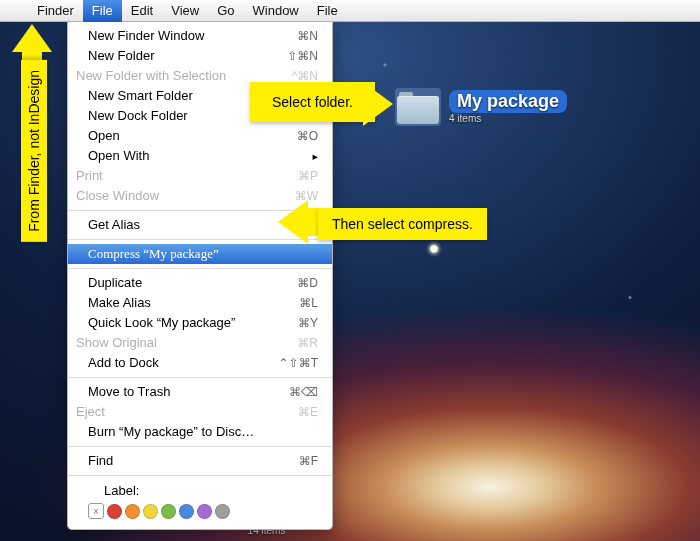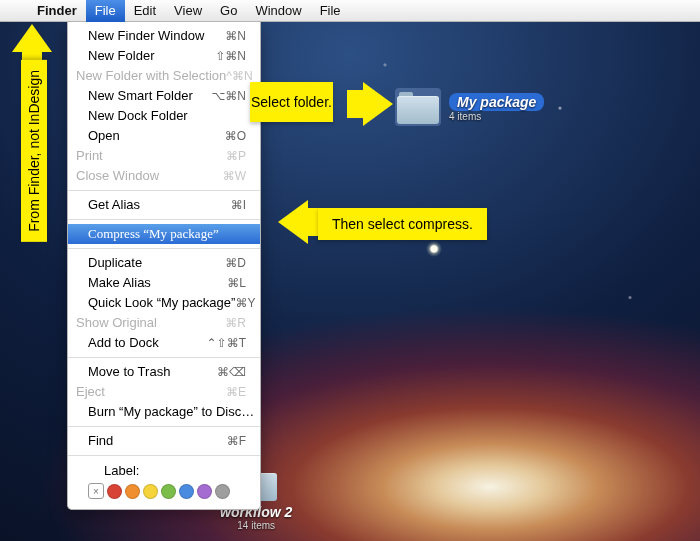--- a/index.html
+++ b/index.html
@@ -26,26 +26,26 @@
   .menubar {
     position: absolute; top: 0; left: 0; right: 0; height: 22px;
     display: flex; align-items: center;
     background: linear-gradient(#fdfdfd, #e6e6e6);
     border-bottom: 1px solid #b4b4b4;
     font-size: 13px; color: #111;
     z-index: 30;
   }
   .menubar .apple { width: 28px; text-align: center; font-size: 14px; }
   .menubar .item { padding: 0 9px; line-height: 22px; height: 22px; }
-  .menubar .app { font-weight: bold; }
+  .menubar .app { font-weight: normal; }
   .menubar .item.open { background: #2a6fd6; background: linear-gradient(#4c8fe8,#1a5bc6); color: #fff; }
 
   
   .dropdown {
-    position: absolute; top: 22px; left: 67px; width: 194px;
+    position: absolute; top: 22px; left: 67px; width: 266px;
     background: #fff; border: 1px solid #b5b5b5; border-top: none;
     box-shadow: 0 6px 18px rgba(0,0,0,0.35);
     border-bottom-left-radius: 5px; border-bottom-right-radius: 5px;
     padding: 4px 0 6px 0;
     font-size: 13px; color: #000;
     z-index: 25;
   }
   .dropdown .row { display: flex; justify-content: space-between; align-items: center; padding: 1px 14px 1px 20px; line-height: 18px; white-space: nowrap; }
   .dropdown .row.disabled { color: #b0b0b0; padding-left: 8px; }
   .dropdown .row.selected { background: linear-gradient(#5a9fe8,#2a6bd4); color: #fff; font-family: Liberation Serif, serif; }
@@ -59,21 +59,21 @@
   .dropdown .swatches .sw { width: 15px; height: 15px; border-radius: 50%; border: 1px solid rgba(0,0,0,0.15);}
 
   
   .desk-icon { position: absolute; text-align: left; color: #fff; text-shadow: 0 1px 2px rgba(0,0,0,0.8); font-size: 12px; z-index: 5; display:flex; align-items:center; gap:8px;}
   .desk-icon.col { flex-direction: column; align-items: center; gap: 3px; text-align:center;}
   .folder { width: 42px; height: 34px; position: relative; }
   .folder::before { content:""; position:absolute; top:2px; left:2px; width:14px; height:6px; background:#9fb8c9; border-radius:2px 2px 0 0;}
   .folder::after { content:""; position:absolute; top:6px; left:0; right:0; bottom:0; background:linear-gradient(#cfe0eb,#a3bccc); border-radius:3px; box-shadow: inset 0 1px 0 rgba(255,255,255,0.4);}
   .desk-icon.selected .folder { filter: brightness(1); }
   .desk-icon.selected .folder-wrap { background: rgba(120,150,200,0.4); border-radius:4px; padding:2px;}
-  .desk-icon .name { font-weight:bold; font-size:14px;font-style:italic; }
+  .desk-icon .name { font-weight:bold; font-size:18px; }
   .desk-icon .sub { font-size:10px; color:#d9d9d9; }
   .desk-icon.selected .label-wrap { background:#2a6bd4; border-radius:8px; padding:1px 8px; }
 
   
   .annotation { position:absolute; background:#ffef00; color:#000; font-size:14px; padding:6px 12px; font-weight:500; z-index:40; box-shadow: 0 2px 4px rgba(0,0,0,0.25);}
   .annotation.vertical { writing-mode: vertical-rl; transform: rotate(180deg); padding:10px 5px;}
   .arrow-head-r { position:absolute; width:0;height:0;border-top:22px solid transparent;border-bottom:22px solid transparent;border-left:30px solid #ffef00;z-index:40;}
   .arrow-head-l { position:absolute; width:0;height:0;border-top:22px solid transparent;border-bottom:22px solid transparent;border-right:30px solid #ffef00;z-index:40;}
   .arrow-head-u { position:absolute; width:0;height:0;border-left:20px solid transparent;border-right:20px solid transparent;border-bottom:28px solid #ffef00;z-index:40;}
   .arrow-stem { position:absolute; background:#ffef00; z-index:39;}
@@ -111,20 +111,23 @@
       <span>New Smart Folder</span>
       <span class="shortcut">⌥⌘N</span>
     </div>
     <div class="row">
       <span>New Dock Folder</span>
     </div>
     <div class="row">
       <span>Open</span>
       <span class="shortcut">⌘O</span>
     </div>
+    <div class="row submenu">
+      <span>Open With</span>
+    </div>
     <div class="row disabled">
       <span>Print</span>
       <span class="shortcut">⌘P</span>
     </div>
     <div class="row disabled">
       <span>Close Window</span>
       <span class="shortcut">⌘W</span>
     </div>
     <hr>
     <div class="row">
@@ -202,19 +205,19 @@
   <div>
     <div class="name" style="text-align:center;">workflow 2</div>
     <div class="sub" style="text-align:center;">14 items</div>
   </div>
 </div>
 
 <div class="arrow-head-u" style="top:24px; left:12px;"></div>
 <div class="arrow-stem" style="top:50px; left:22px; width:20px; height:16px;"></div>
 <div class="annotation vertical" style="top:60px; left:21px;">From Finder, not InDesign</div>
 
-<div class="annotation" style="top:82px; left:250px; padding:12px 1px;">Select folder.</div>
+<div class="annotation" style="top:82px; left:250px; padding:12px 22px;">Select folder.</div>
 <div class="arrow-stem" style="top:90px; left:347px; width:18px; height:28px;"></div>
 <div class="arrow-head-r" style="top:82px; left:363px;"></div>
 
 <div class="arrow-head-l" style="top:200px; left:278px;"></div>
 <div class="arrow-stem" style="top:208px; left:306px; width:14px; height:28px;"></div>
 <div class="annotation" style="top:208px; left:318px; padding:8px 14px;">Then select compress.</div>
 
 </body></html>

